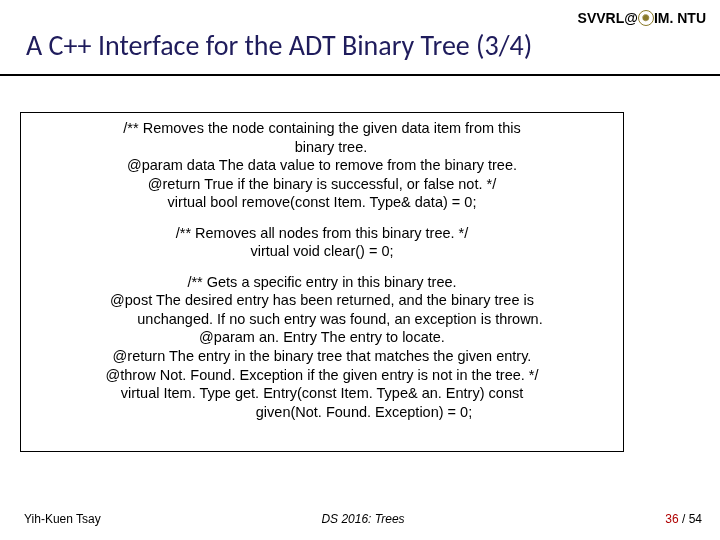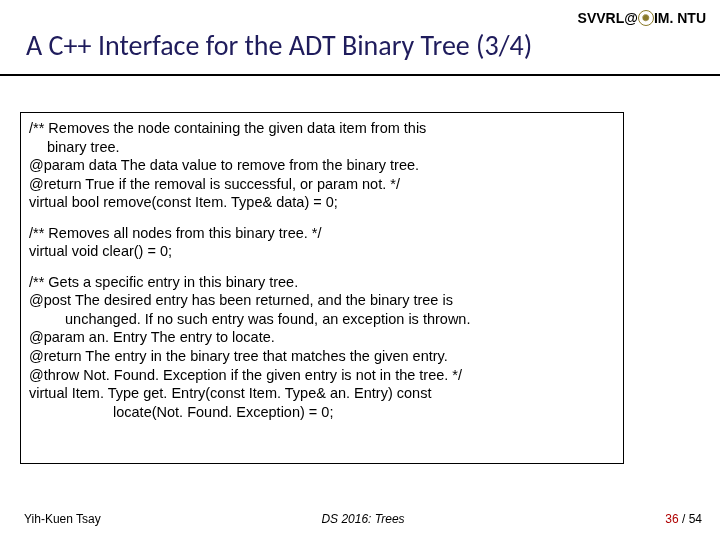--- a/index.html
+++ b/index.html
@@ -57,25 +57,26 @@
     height: 0;
     border-top: 2px solid #000;
   }
   .codebox {
     position: absolute;
     left: 20px;
     top: 112px;
     width: 604px;
     border: 1px solid #000;
     box-sizing: border-box;
-    padding: 6px 8px 22px 8px;
+    padding: 6px 8px 10px 8px;
     font-family: Arial, Helvetica, sans-serif;
     font-size: 14.5px;
     line-height: 1.28;
     color: #000;
+    text-align: center;
   }
   .codebox .blk {
     margin-bottom: 12px;
   }
   .codebox .blk:last-child {
     margin-bottom: 20px;
   }
   .ind1 { padding-left: 18px; display: block; }
   .ind2 { padding-left: 36px; display: block; }
   .sigind { padding-left: 84px; display: block; }
@@ -118,38 +119,38 @@
   <div class="title">A C++ Interface for the ADT Binary Tree (3/4)</div>
 
   <div class="rule"></div>
 
   <div class="codebox">
 
     <div class="blk">
       <span>/** Removes the node containing the given data item from this</span><br>
       <span class="ind1">binary tree.</span>
       <span>@param data  The data value to remove from the binary tree.</span><br>
-      <span>@return  True if the removal is successful, or param not. */</span><br>
+      <span>@return  True if the binary is successful, or false not. */</span><br>
       <span><span class="bold">virtual bool </span><span>remove(</span><span class="bold">const </span><span>Item. Type&amp; data) = 0;</span></span>
     </div>
 
     <div class="blk">
       <span>/** Removes all nodes from this binary tree. */</span><br>
       <span><span class="bold">virtual void </span><span>clear() = 0;</span></span>
     </div>
 
     <div class="blk">
       <span>/** Gets a specific entry in this binary tree.</span><br>
       <span>@post  The desired entry has been returned, and the binary tree is</span><br>
       <span class="ind2">unchanged. If no such entry was found, an exception is thrown.</span>
       <span>@param an. Entry  The entry to locate.</span><br>
       <span>@return  The entry in the binary tree that matches the given entry.</span><br>
       <span>@throw  Not. Found. Exception if the given entry is not in the tree. */</span><br>
       <span><span class="bold">virtual </span><span>Item. Type get. Entry(</span><span class="bold">const </span><span>Item. Type&amp; an. Entry) </span><span class="bold">const</span></span><br>
-      <span class="sigind"><span class="bold">locate</span><span>(Not. Found. Exception) = 0;</span></span>
+      <span class="sigind"><span class="bold">given</span><span>(Not. Found. Exception) = 0;</span></span>
     </div>
 
   </div>
 
   <div class="footer">
     <span>Yih-Kuen Tsay</span>
     <span class="center">DS 2016: Trees</span>
     <span class="right"><span class="pgcur">36 </span><span>/ 54</span></span>
   </div>
 

